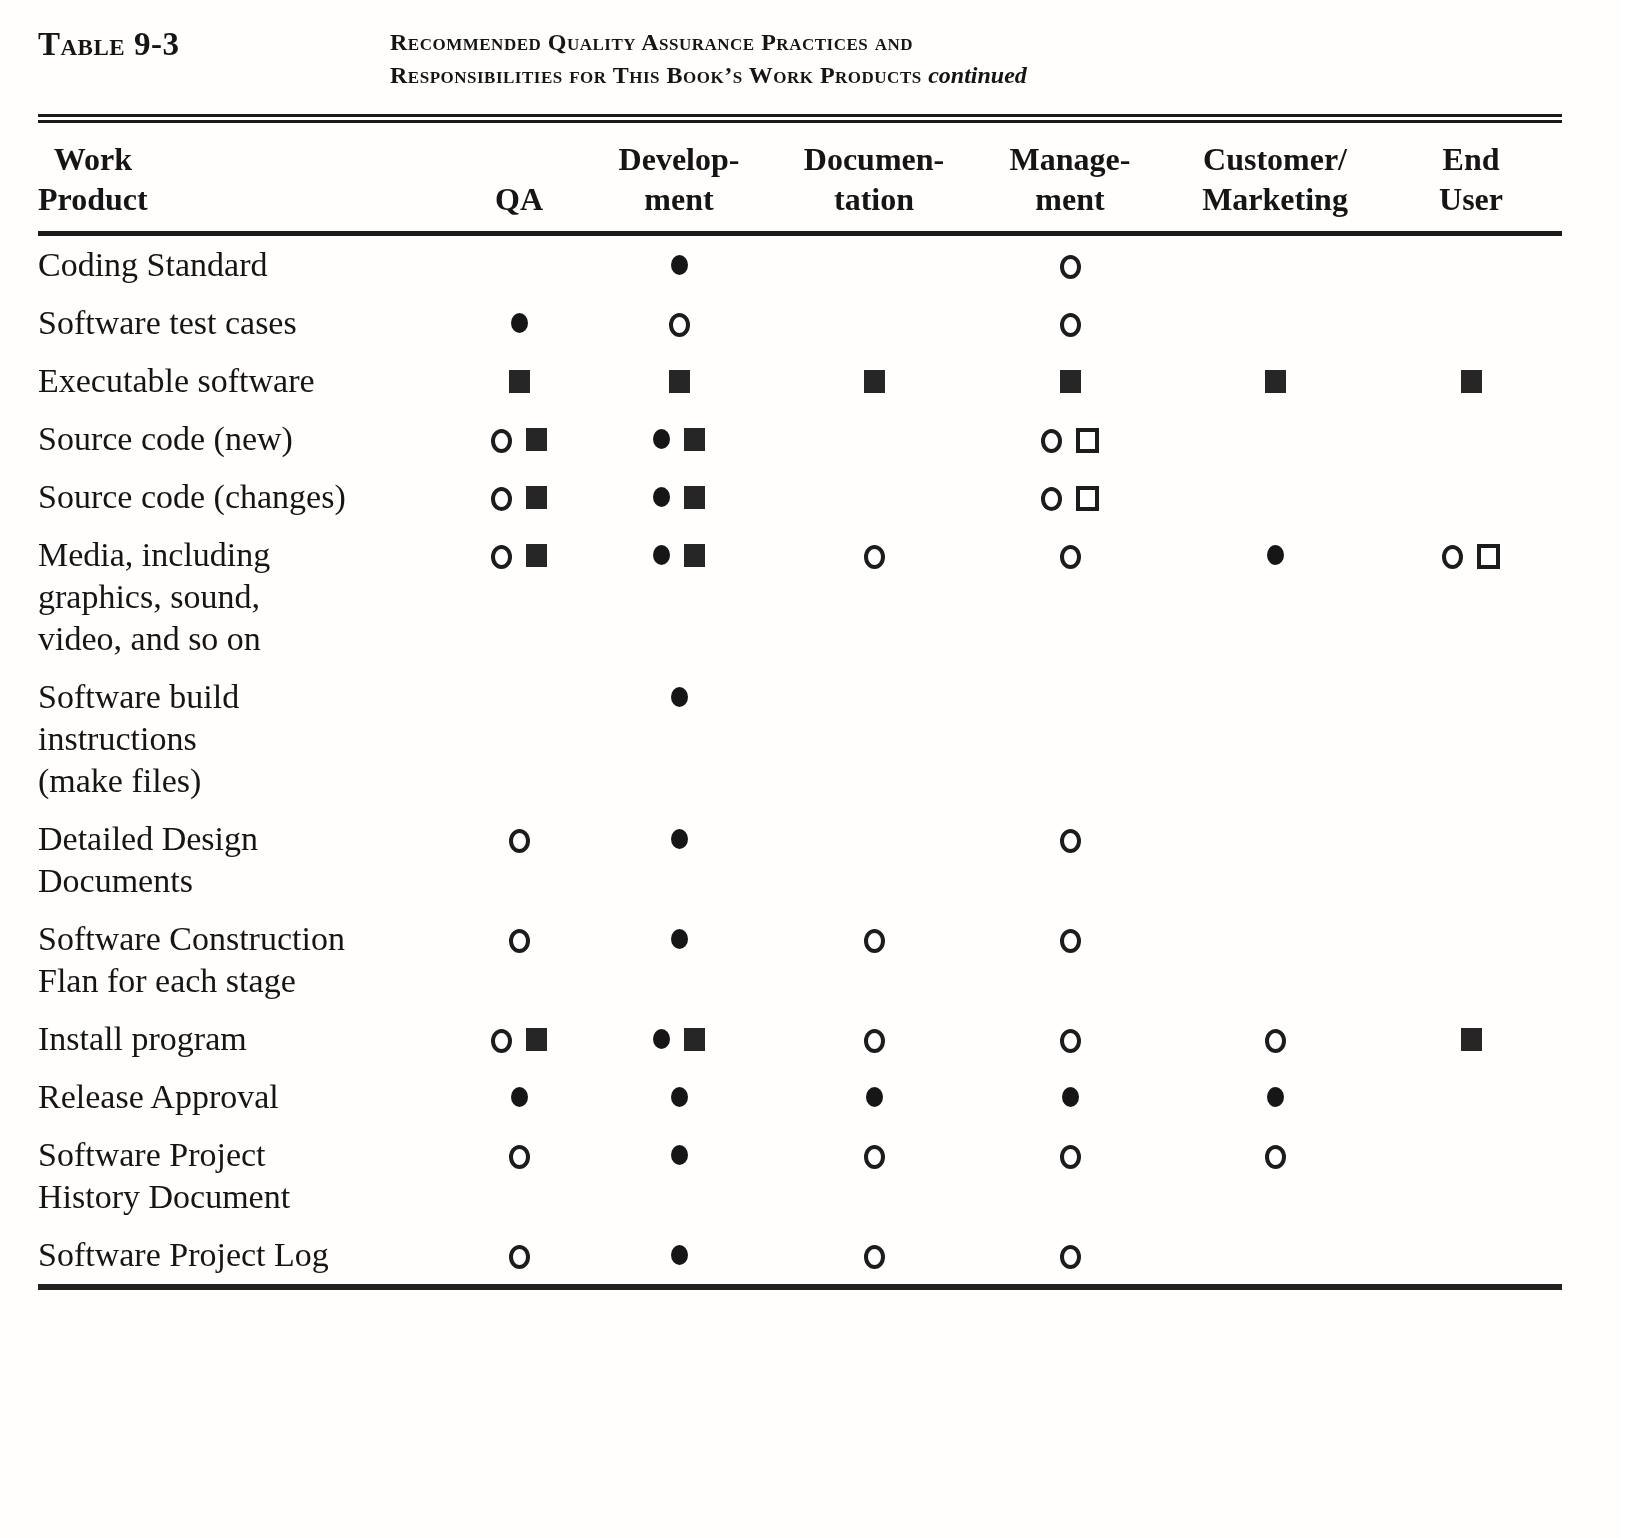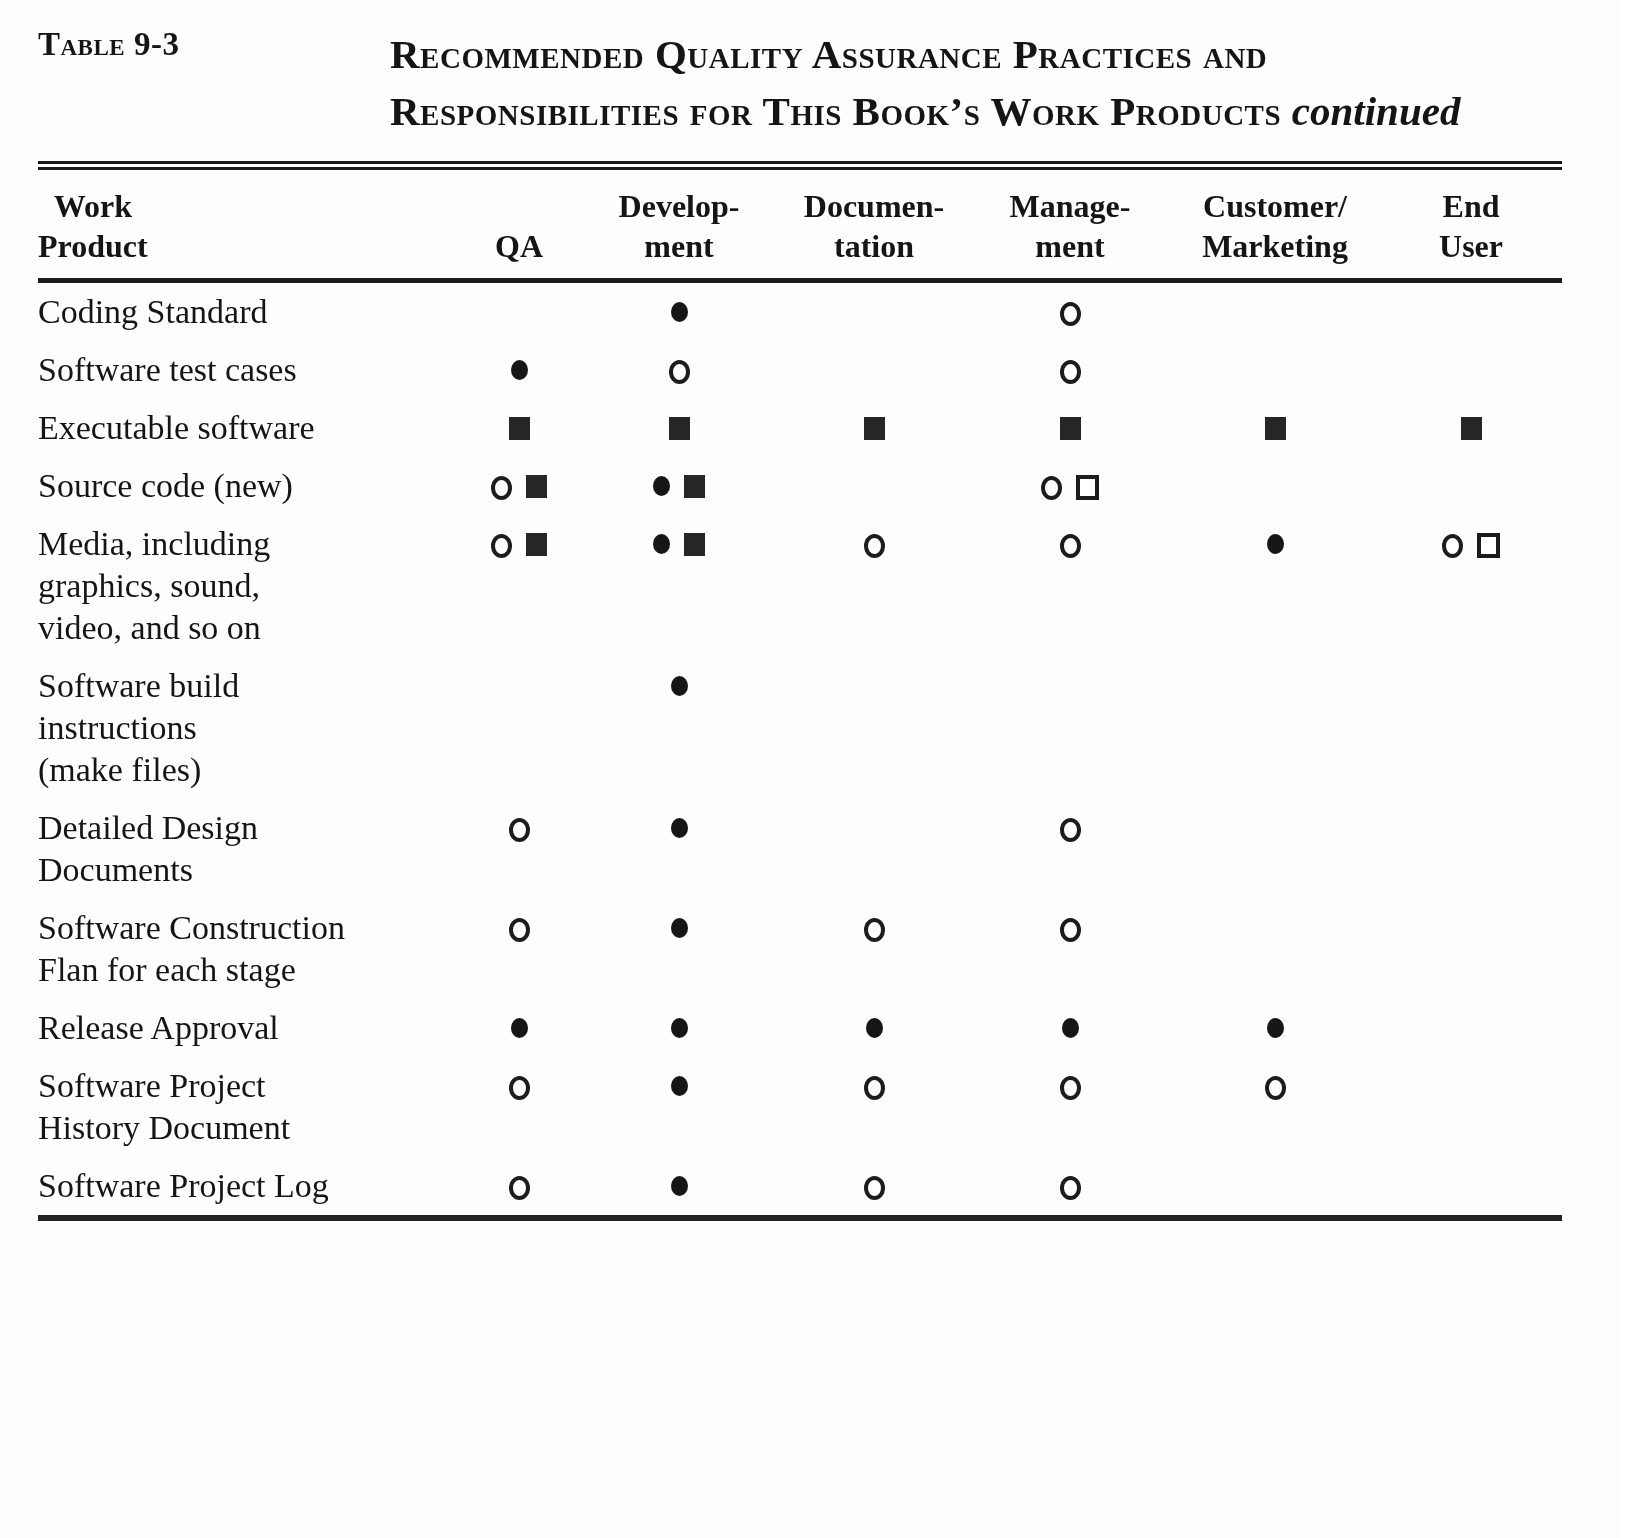--- a/index.html
+++ b/index.html
@@ -15,21 +15,21 @@
   }
   
   .titleRow{display:flex;align-items:flex-start;margin-bottom:22px;}
   .tableLabel{
     width:352px;flex:0 0 352px;
     font-weight:bold;font-variant:small-caps;
     font-size:33px;line-height:1.1;letter-spacing:.5px;
   }
   .titleText{
     font-weight:bold;font-variant:small-caps;
-    font-size:41px;line-height:1.38;letter-spacing:.5px;
+    font-size:24px;line-height:1.38;letter-spacing:.5px;
   }
   .continued{
     font-variant:normal;font-style:italic;font-weight:bold;
     letter-spacing:0;
   }
   
   table.matrix{
     border-collapse:collapse;table-layout:fixed;
     width:1524px;
     border-top:9px double #1b1b1b;
@@ -139,20 +139,29 @@
         <tr>
           <td class="rowlabel">Source code (new)</td>
           <td class="symcell"><span class="sym open-circle"></span><span class="sym filled-square"></span></td>
           <td class="symcell"><span class="sym filled-circle"></span><span class="sym filled-square"></span></td>
           <td class="symcell"></td>
           <td class="symcell"><span class="sym open-circle"></span><span class="sym open-square"></span></td>
           <td class="symcell"></td>
           <td class="symcell"></td>
         </tr>
         <tr>
+          <td class="rowlabel">Source code (changes)</td>
+          <td class="symcell"><span class="sym open-circle"></span><span class="sym filled-square"></span></td>
+          <td class="symcell"><span class="sym filled-circle"></span><span class="sym filled-square"></span></td>
+          <td class="symcell"></td>
+          <td class="symcell"><span class="sym open-circle"></span><span class="sym open-square"></span></td>
+          <td class="symcell"></td>
+          <td class="symcell"></td>
+        </tr>
+        <tr>
           <td class="rowlabel">Media, including
 graphics, sound,
 video, and so on</td>
           <td class="symcell"><span class="sym open-circle"></span><span class="sym filled-square"></span></td>
           <td class="symcell"><span class="sym filled-circle"></span><span class="sym filled-square"></span></td>
           <td class="symcell"><span class="sym open-circle"></span></td>
           <td class="symcell"><span class="sym open-circle"></span></td>
           <td class="symcell"><span class="sym filled-circle"></span></td>
           <td class="symcell"><span class="sym open-circle"></span><span class="sym open-square"></span></td>
         </tr>
@@ -179,20 +188,29 @@
         </tr>
         <tr>
           <td class="rowlabel">Software  Construction
 Flan for each stage</td>
           <td class="symcell"><span class="sym open-circle"></span></td>
           <td class="symcell"><span class="sym filled-circle"></span></td>
           <td class="symcell"><span class="sym open-circle"></span></td>
           <td class="symcell"><span class="sym open-circle"></span></td>
           <td class="symcell"></td>
           <td class="symcell"></td>
+        </tr>
+        <tr>
+          <td class="rowlabel">Install program</td>
+          <td class="symcell"><span class="sym open-circle"></span><span class="sym filled-square"></span></td>
+          <td class="symcell"><span class="sym filled-circle"></span><span class="sym filled-square"></span></td>
+          <td class="symcell"><span class="sym open-circle"></span></td>
+          <td class="symcell"><span class="sym open-circle"></span></td>
+          <td class="symcell"><span class="sym open-circle"></span></td>
+          <td class="symcell"><span class="sym filled-square"></span></td>
         </tr>
         <tr>
           <td class="rowlabel">Release  Approval</td>
           <td class="symcell"><span class="sym filled-circle"></span></td>
           <td class="symcell"><span class="sym filled-circle"></span></td>
           <td class="symcell"><span class="sym filled-circle"></span></td>
           <td class="symcell"><span class="sym filled-circle"></span></td>
           <td class="symcell"><span class="sym filled-circle"></span></td>
           <td class="symcell"></td>
         </tr>

